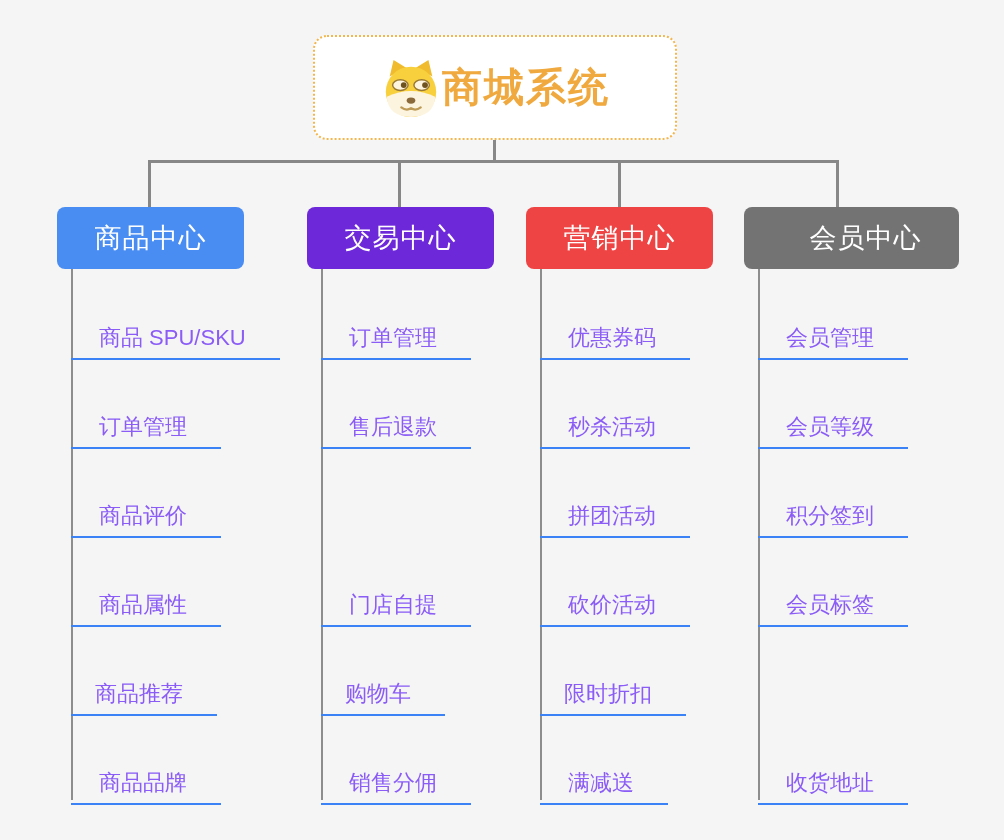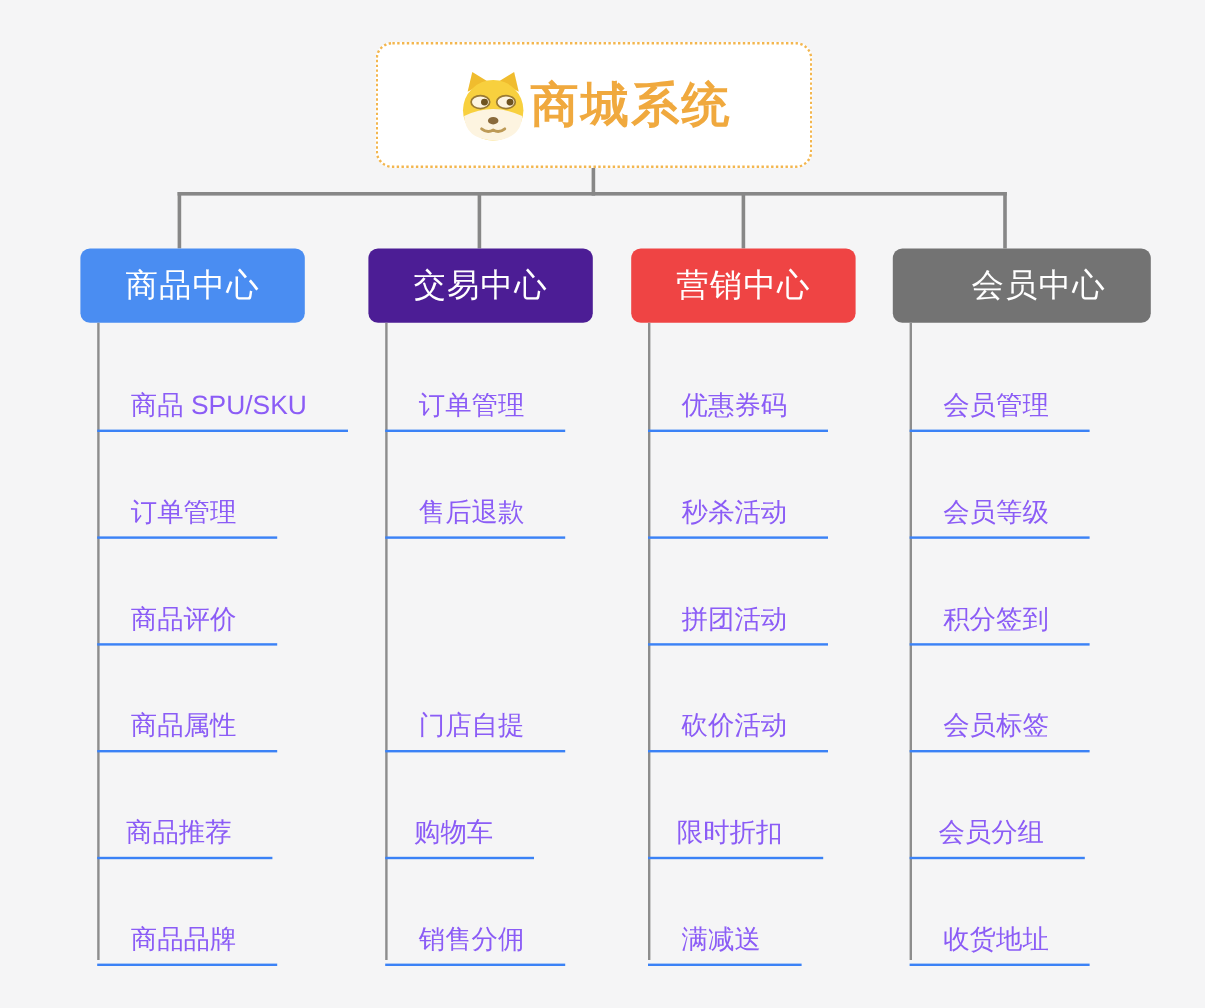--- a/index.html
+++ b/index.html
@@ -48,21 +48,21 @@
   .drop-2{left:618px;}
   .drop-3{left:836px;}
 
   
   .branch{
     position:absolute;
     top:207px;
     width:187px;
     height:600px;
   }
-  .branch-0{left:67px;}
+  .branch-0{left:57px;}
   .branch-1{left:307px;}
   .branch-2{left:526px;}
   .branch-3{left:744px;}
 
   .branch-header{
     position:absolute;
     left:0; top:0;
     width:187px; height:62px;
     border-radius:8px;
     display:flex;
@@ -151,21 +151,21 @@
       </div>
     <div class="leaf leaf-4">
         <span>商品推荐</span>
       </div>
     <div class="leaf leaf-5">
         <span>商品品牌</span>
       </div>
   </div>
 
   <div class="branch branch-1">
-    <div class="branch-header" style="background-color: #4c1d95;">
+    <div class="branch-header" style="background-color: #6d28d9;">
       <span>交易中心</span>
     </div>
     <div class="spine"></div>
     <div class="leaf leaf-0">
         <span>订单管理</span>
       </div>
     <div class="leaf leaf-1">
         <span>售后退款</span>
       </div>
     <div class="leaf leaf-3">
@@ -214,21 +214,18 @@
       </div>
     <div class="leaf leaf-1">
         <span>会员等级</span>
       </div>
     <div class="leaf leaf-2">
         <span>积分签到</span>
       </div>
     <div class="leaf leaf-3">
         <span>会员标签</span>
       </div>
-    <div class="leaf leaf-4">
-        <span>会员分组</span>
-      </div>
     <div class="leaf leaf-5">
         <span>收货地址</span>
       </div>
   </div>
 
 </div>
 
 </body></html>

